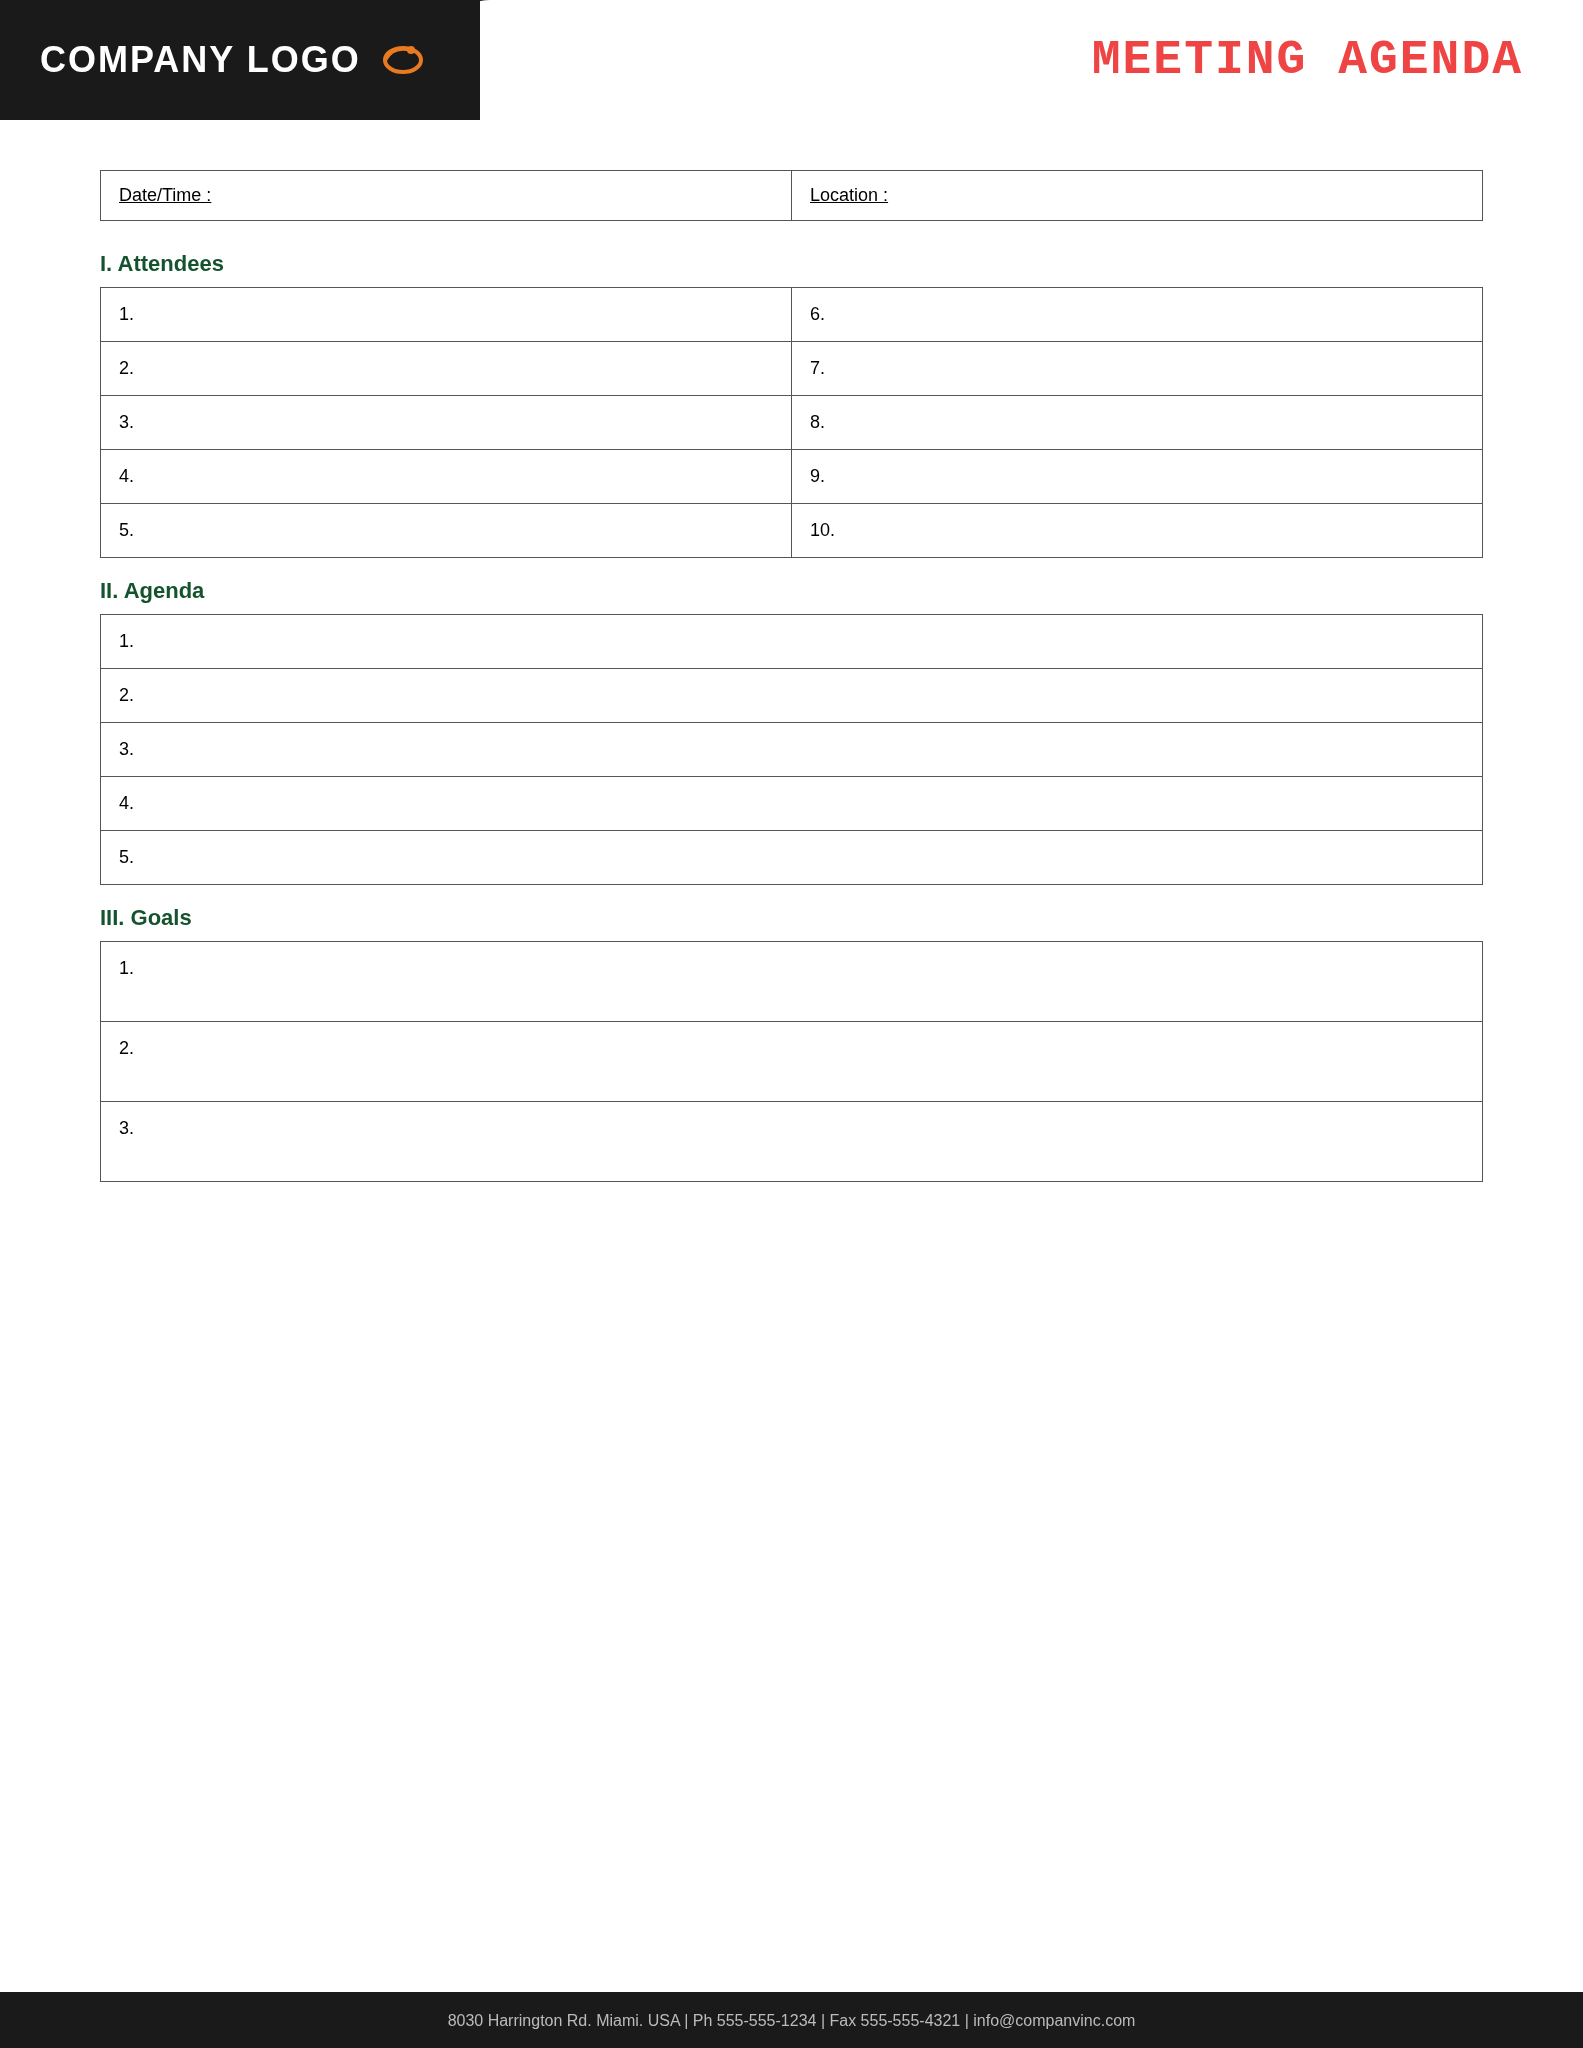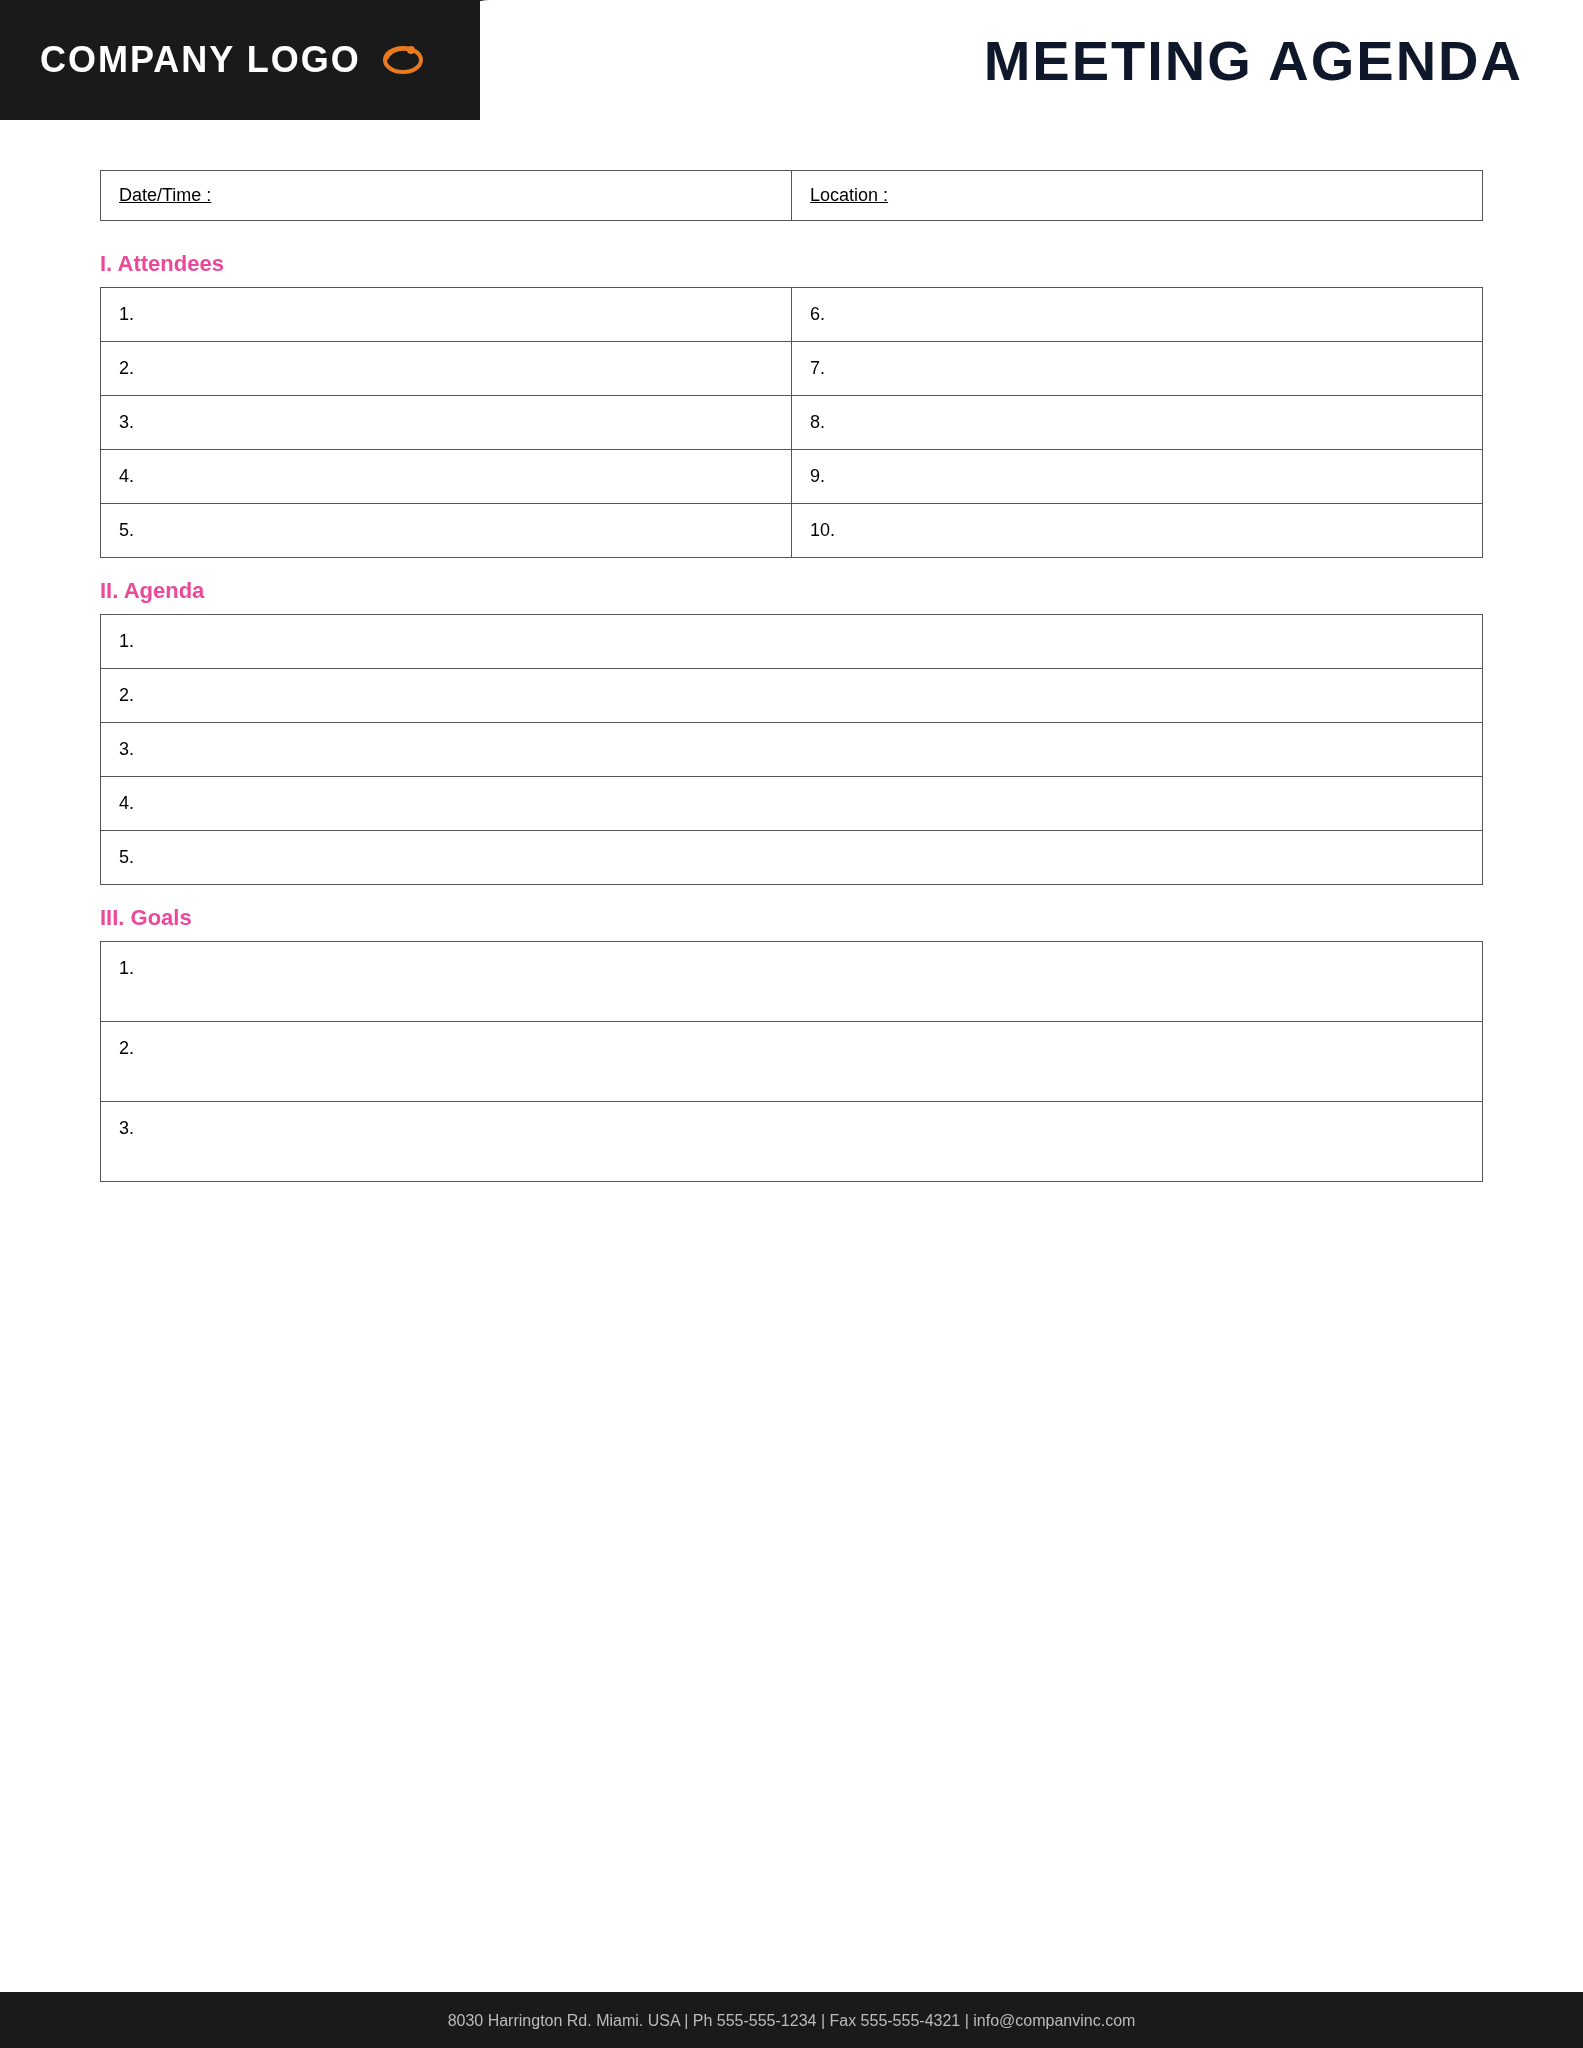--- a/index.html
+++ b/index.html
@@ -57,25 +57,26 @@
       content: '';
       position: absolute;
       left: -40px;
       top: 0;
       width: 80px;
       height: 120px;
       background: #fff;
       border-top-left-radius: 50px;
     }
     .meeting-title {
-      font-size: 56px;
+      font-size: 48px;
       font-weight: 900;
-      color: #0f172a;
+      color: #ef4444;
       letter-spacing: 2px;
       text-transform: uppercase;
+      font-family: Liberation Mono, monospace;
     }
 
     
     .content {
       flex: 1;
       padding: 50px 100px 30px 100px;
     }
 
     
     .info-table {
@@ -88,21 +89,21 @@
       padding: 14px 18px;
       font-size: 18px;
       width: 50%;
       text-decoration: underline;
     }
 
     
     .section-header {
       font-size: 22px;
       font-weight: bold;
-      color: #ec4899;
+      color: #14532d;
       margin-bottom: 10px;
       margin-top: 8px;
     }
 
     
     .attendees-table {
       width: 100%;
       border-collapse: collapse;
       margin-bottom: 20px;
     }

